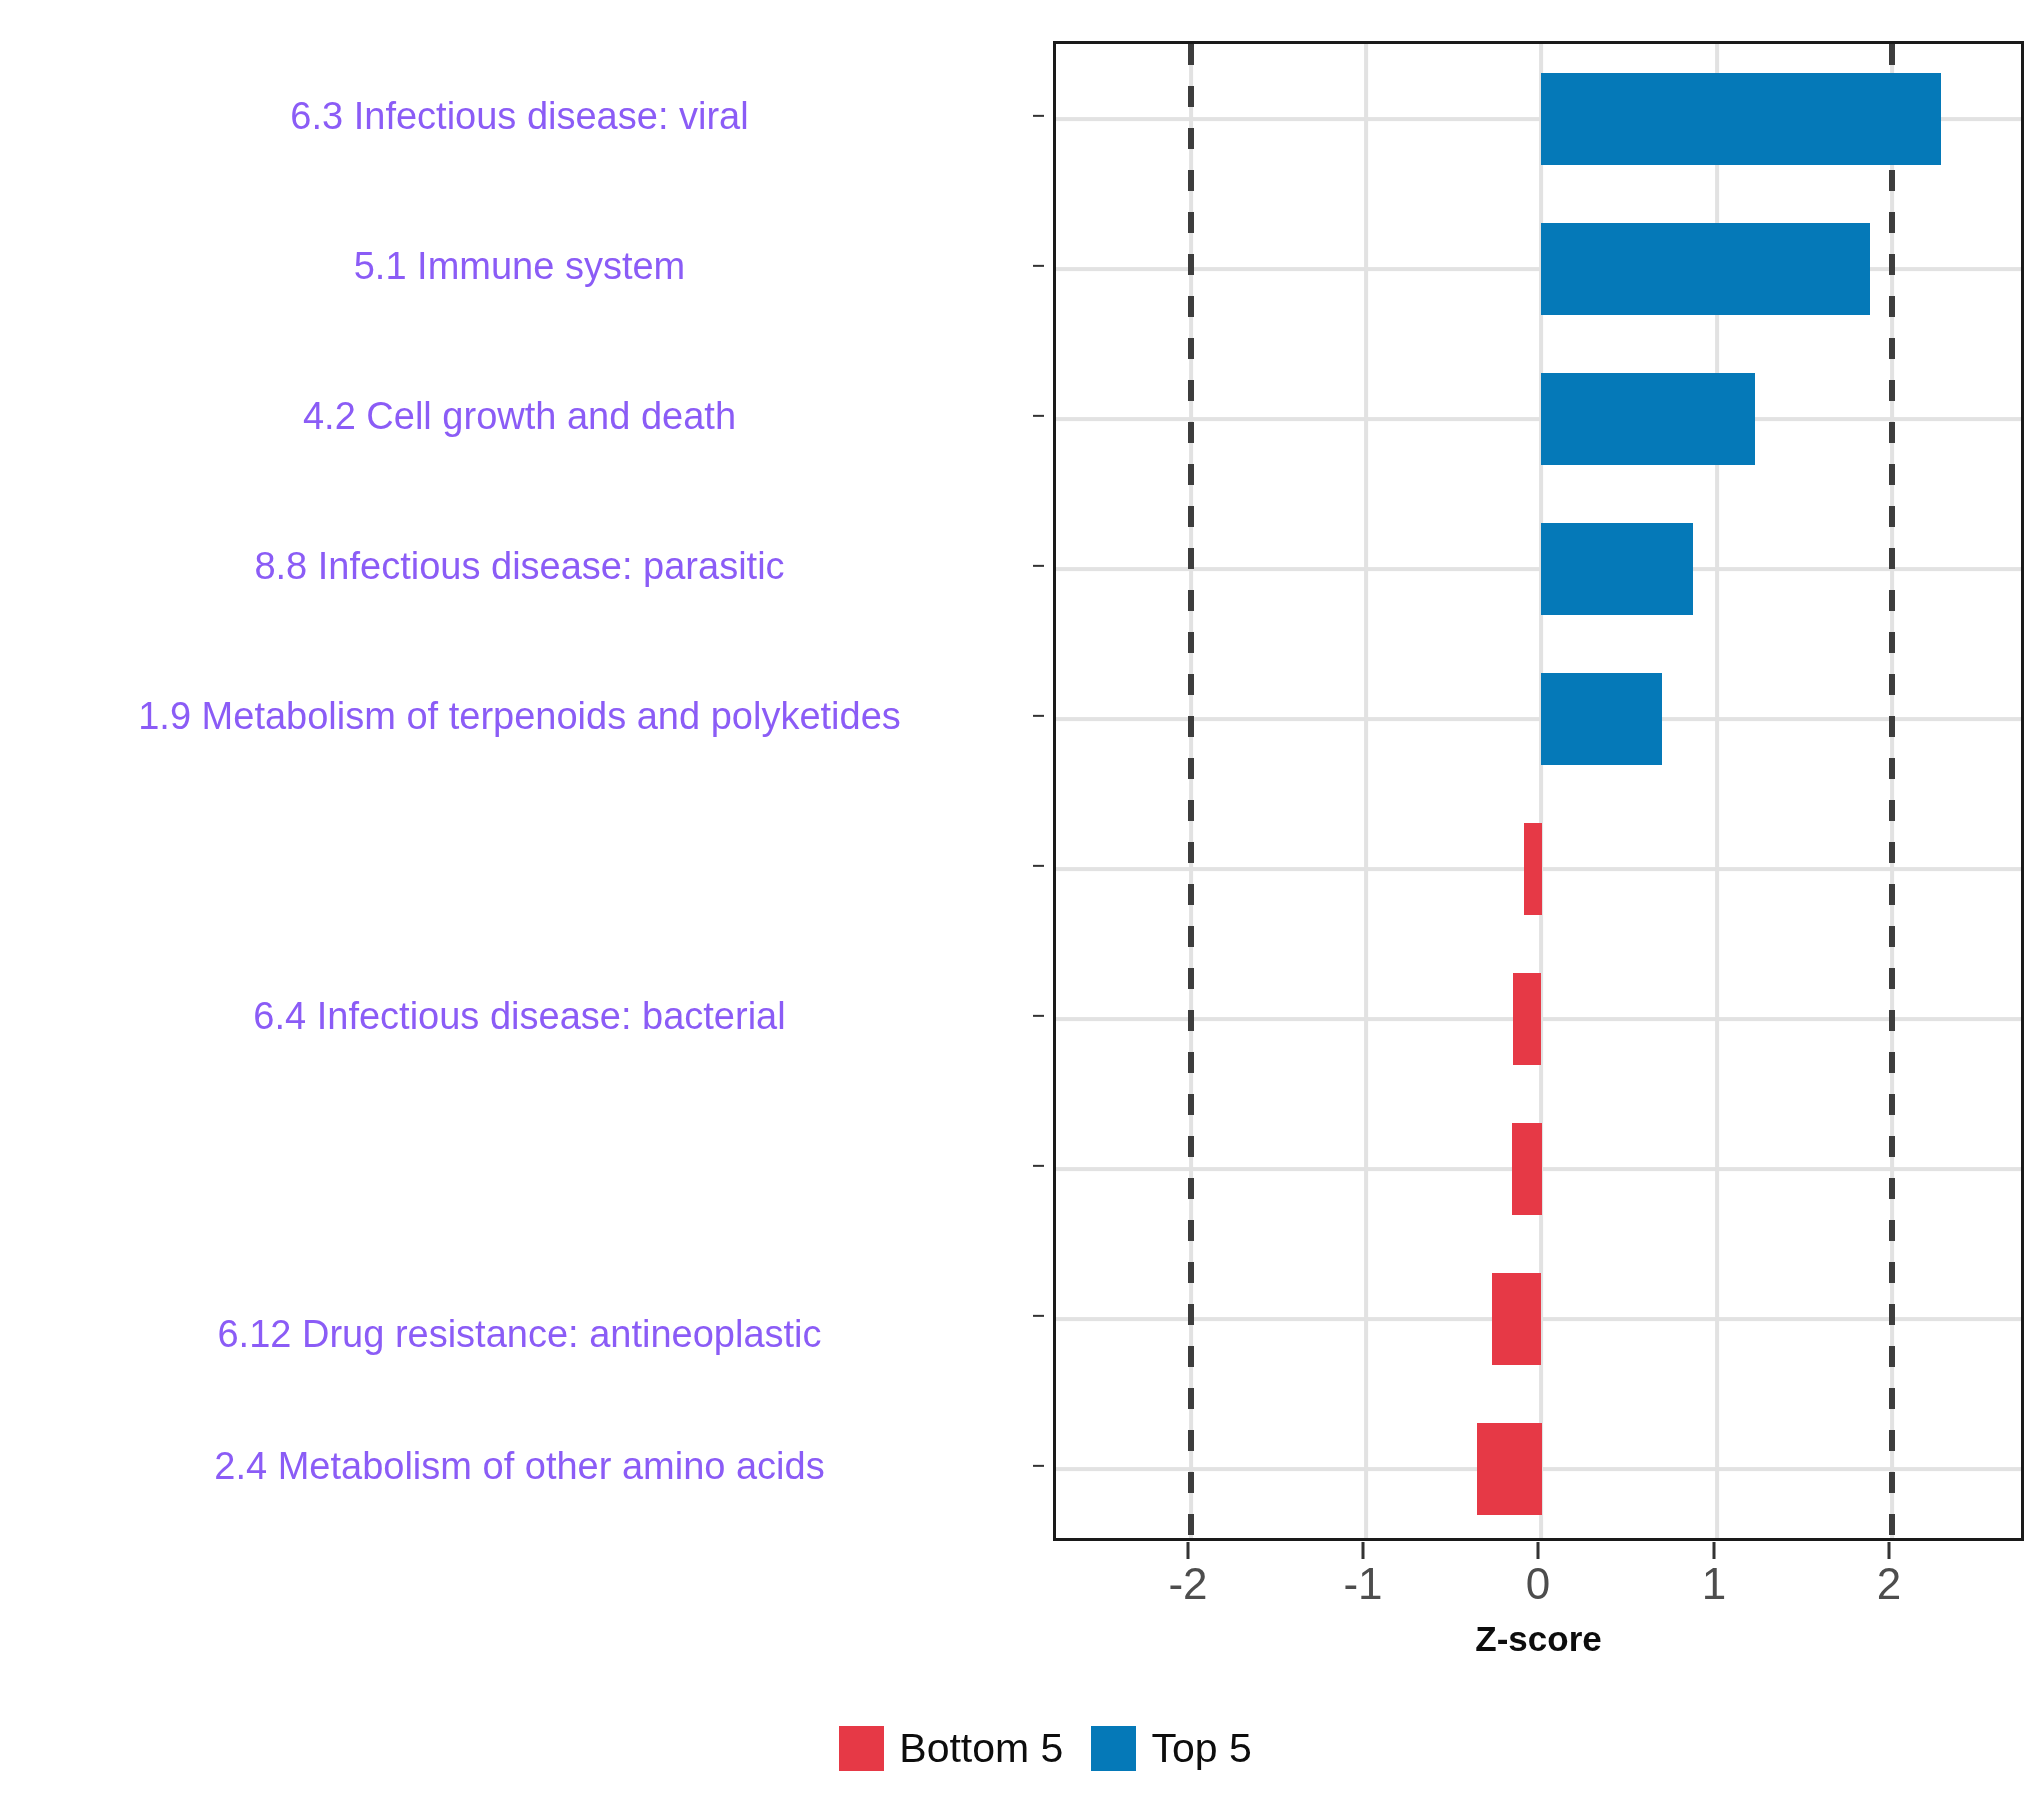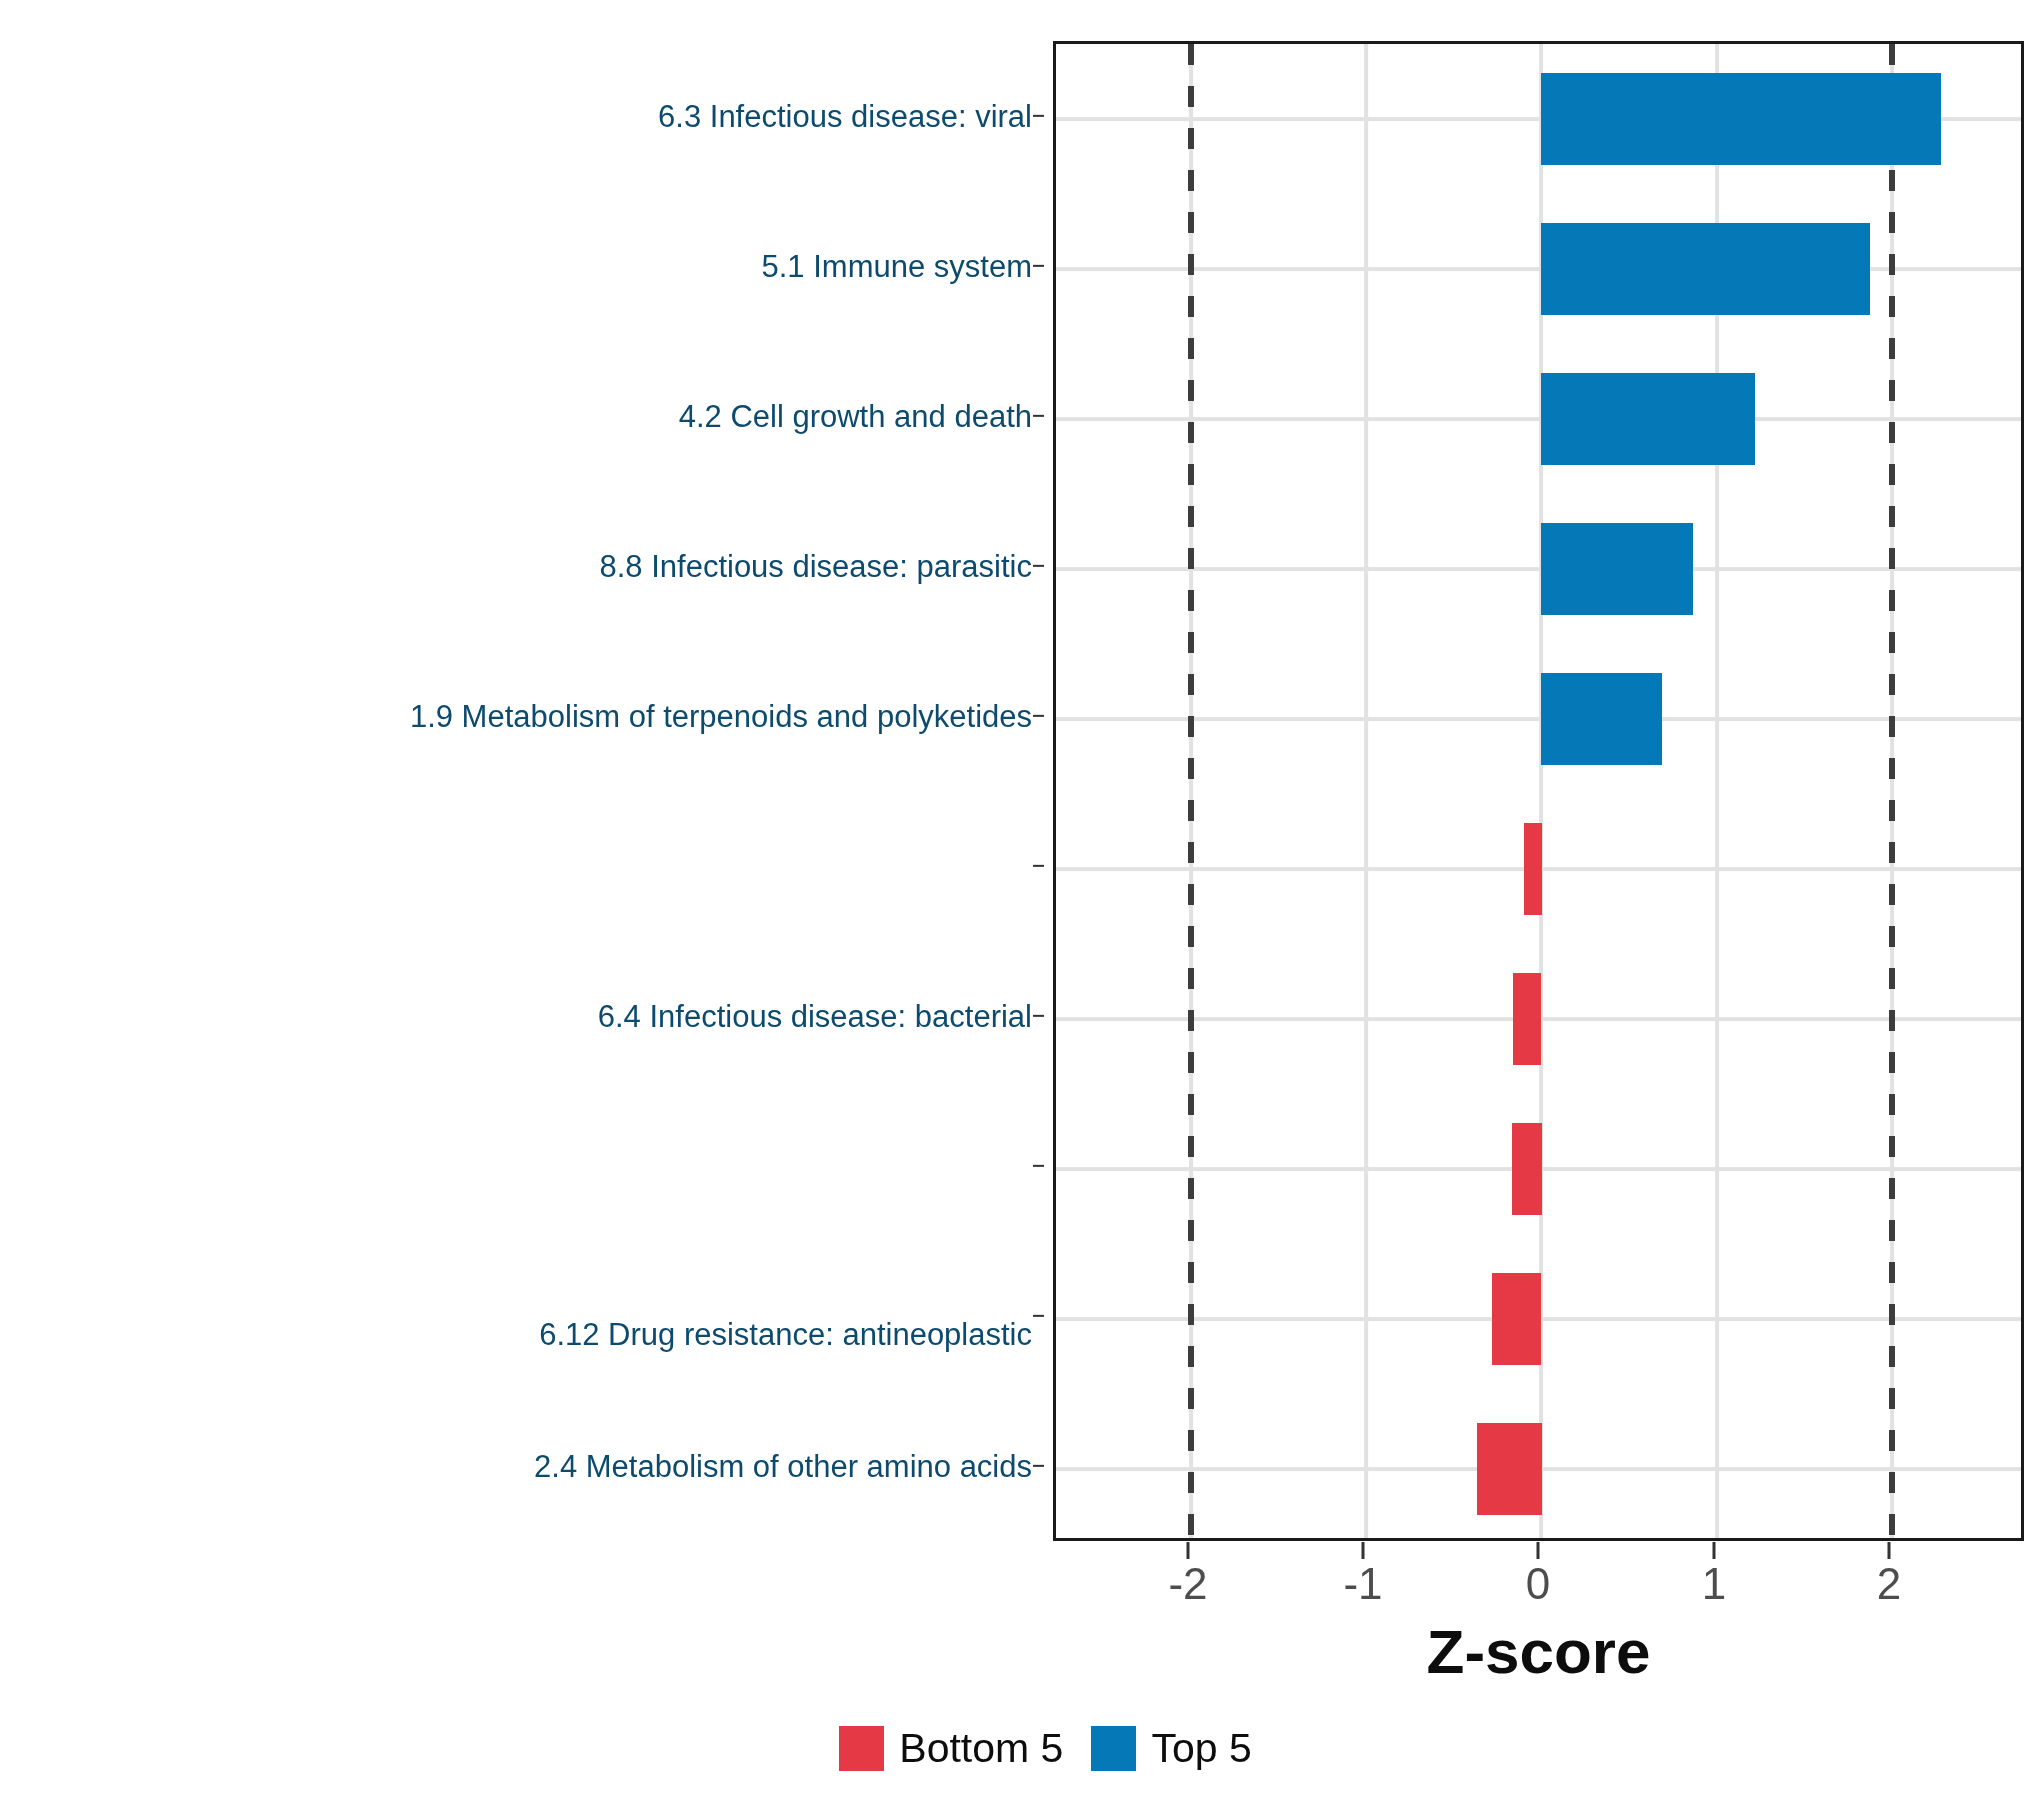--- a/index.html
+++ b/index.html
@@ -28,23 +28,23 @@
     position: absolute;
     left: 0px;
     top: 41px;
     width: 1044px;
     height: 1500px;
   }
   .ylab {
     position: absolute;
     right: 12px;
     width: 1025px;
-    text-align: right;
-    font-size: 31px;
-    color: #0c4a6e;
+    text-align: center;
+    font-size: 38px;
+    color: #8b5cf6;
     line-height: 1;
     transform: translateY(-50%);
     white-space: nowrap;
   }
   .ytick {
     position: absolute;
     right: 0px;
     width: 10.6px;
     height: 2.3px;
     background: #333333;
@@ -120,21 +120,21 @@
     transform: translateX(-50%);
     line-height: 1;
     white-space: nowrap;
   }
   #x-axis-title {
     position: absolute;
     left: 1053px;
     top: 1621px;
     width: 971px;
     text-align: center;
-    font-size: 62px;
+    font-size: 35px;
     font-weight: bold;
     color: #0d0d0d;
     line-height: 1;
   }
 
   
   #legend {
     position: absolute;
     left: 0px;
     top: 1726px;

